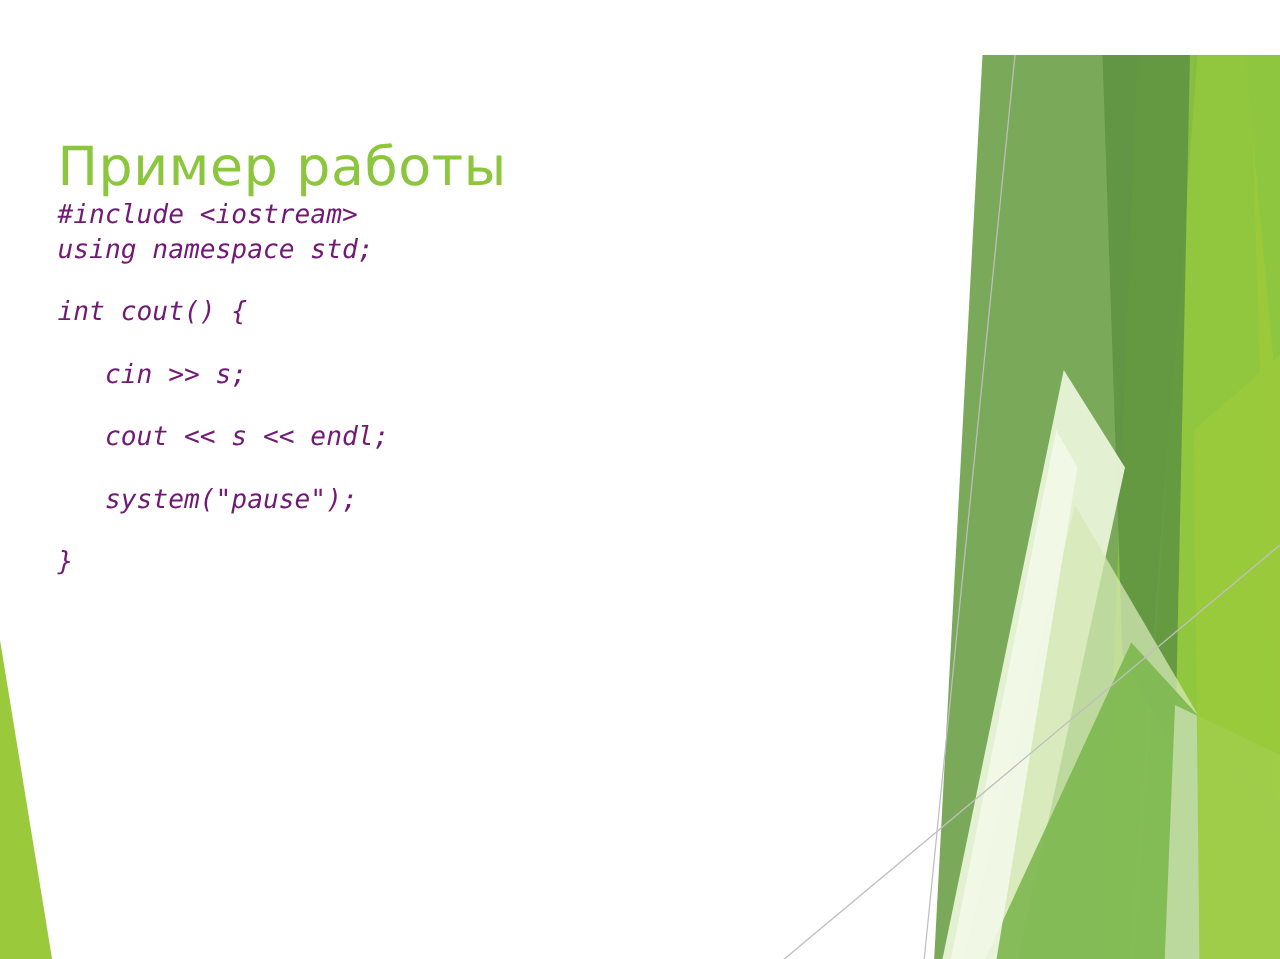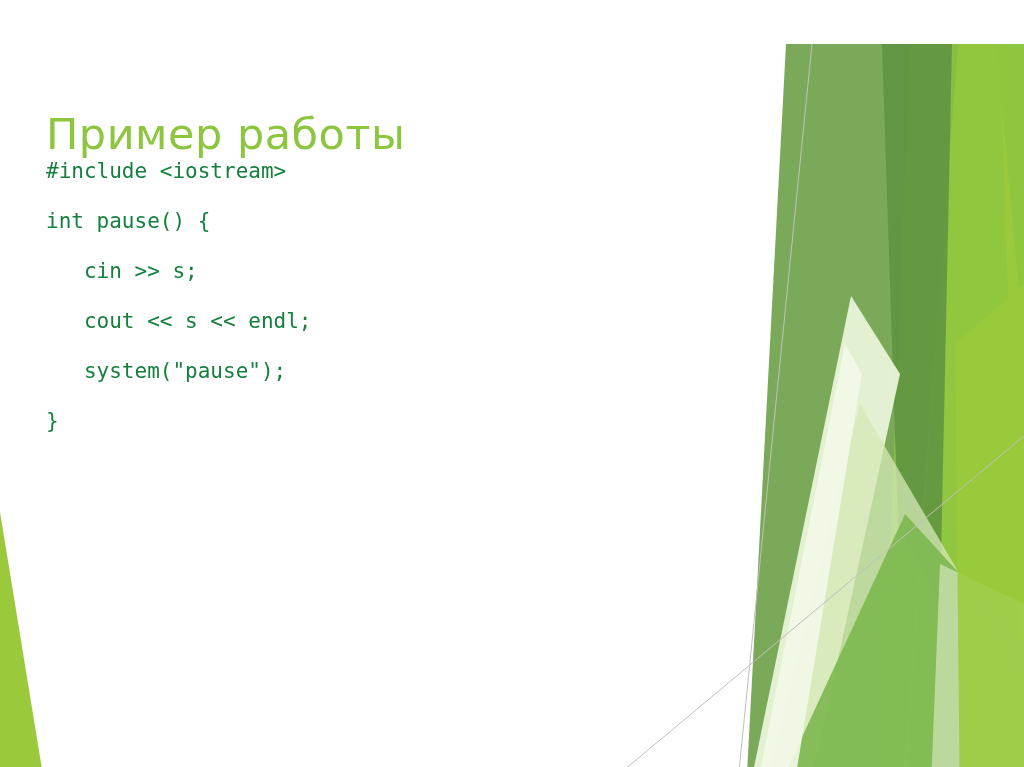--- a/index.html
+++ b/index.html
@@ -38,22 +38,23 @@
   #code-block {
     position: absolute;
     left: 46px;
     top: 113px;
     width: 690px;
   }
   .code-line {
     font-family: "DejaVu Sans Mono", monospace;
     font-size: 21px;
     line-height: 28px;
-    color: #15803d;
+    color: #701a75;
     white-space: pre;
+    font-style: italic;
   }
   .code-line.gap-before {
     margin-top: 22px;
   }
 </style>
 </head>
 <body>
 
 <div id="slide">
 
@@ -87,20 +88,21 @@
   </svg>
 
   <svg id="decor-left" viewBox="0 0 1024 767" preserveAspectRatio="none" xmlns="http://www.w3.org/2000/svg">
     <polygon points="0,468 0,762 48,762" fill="#9ACA3C"></polygon>
   </svg>
 
   <h1 id="slide-title">Пример работы</h1>
 
   <div id="code-block">
       <div class="code-line">#include &lt;iostream&gt;</div>
-      <div class="code-line gap-before">int pause() {</div>
+      <div class="code-line">using namespace std;</div>
+      <div class="code-line gap-before">int cout() {</div>
       <div class="code-line gap-before">   cin &gt;&gt; s;</div>
       <div class="code-line gap-before">   cout &lt;&lt; s &lt;&lt; endl;</div>
       <div class="code-line gap-before">   system("pause");</div>
       <div class="code-line gap-before">}</div>
     </div>
 
 </div>
 
 </body></html>

